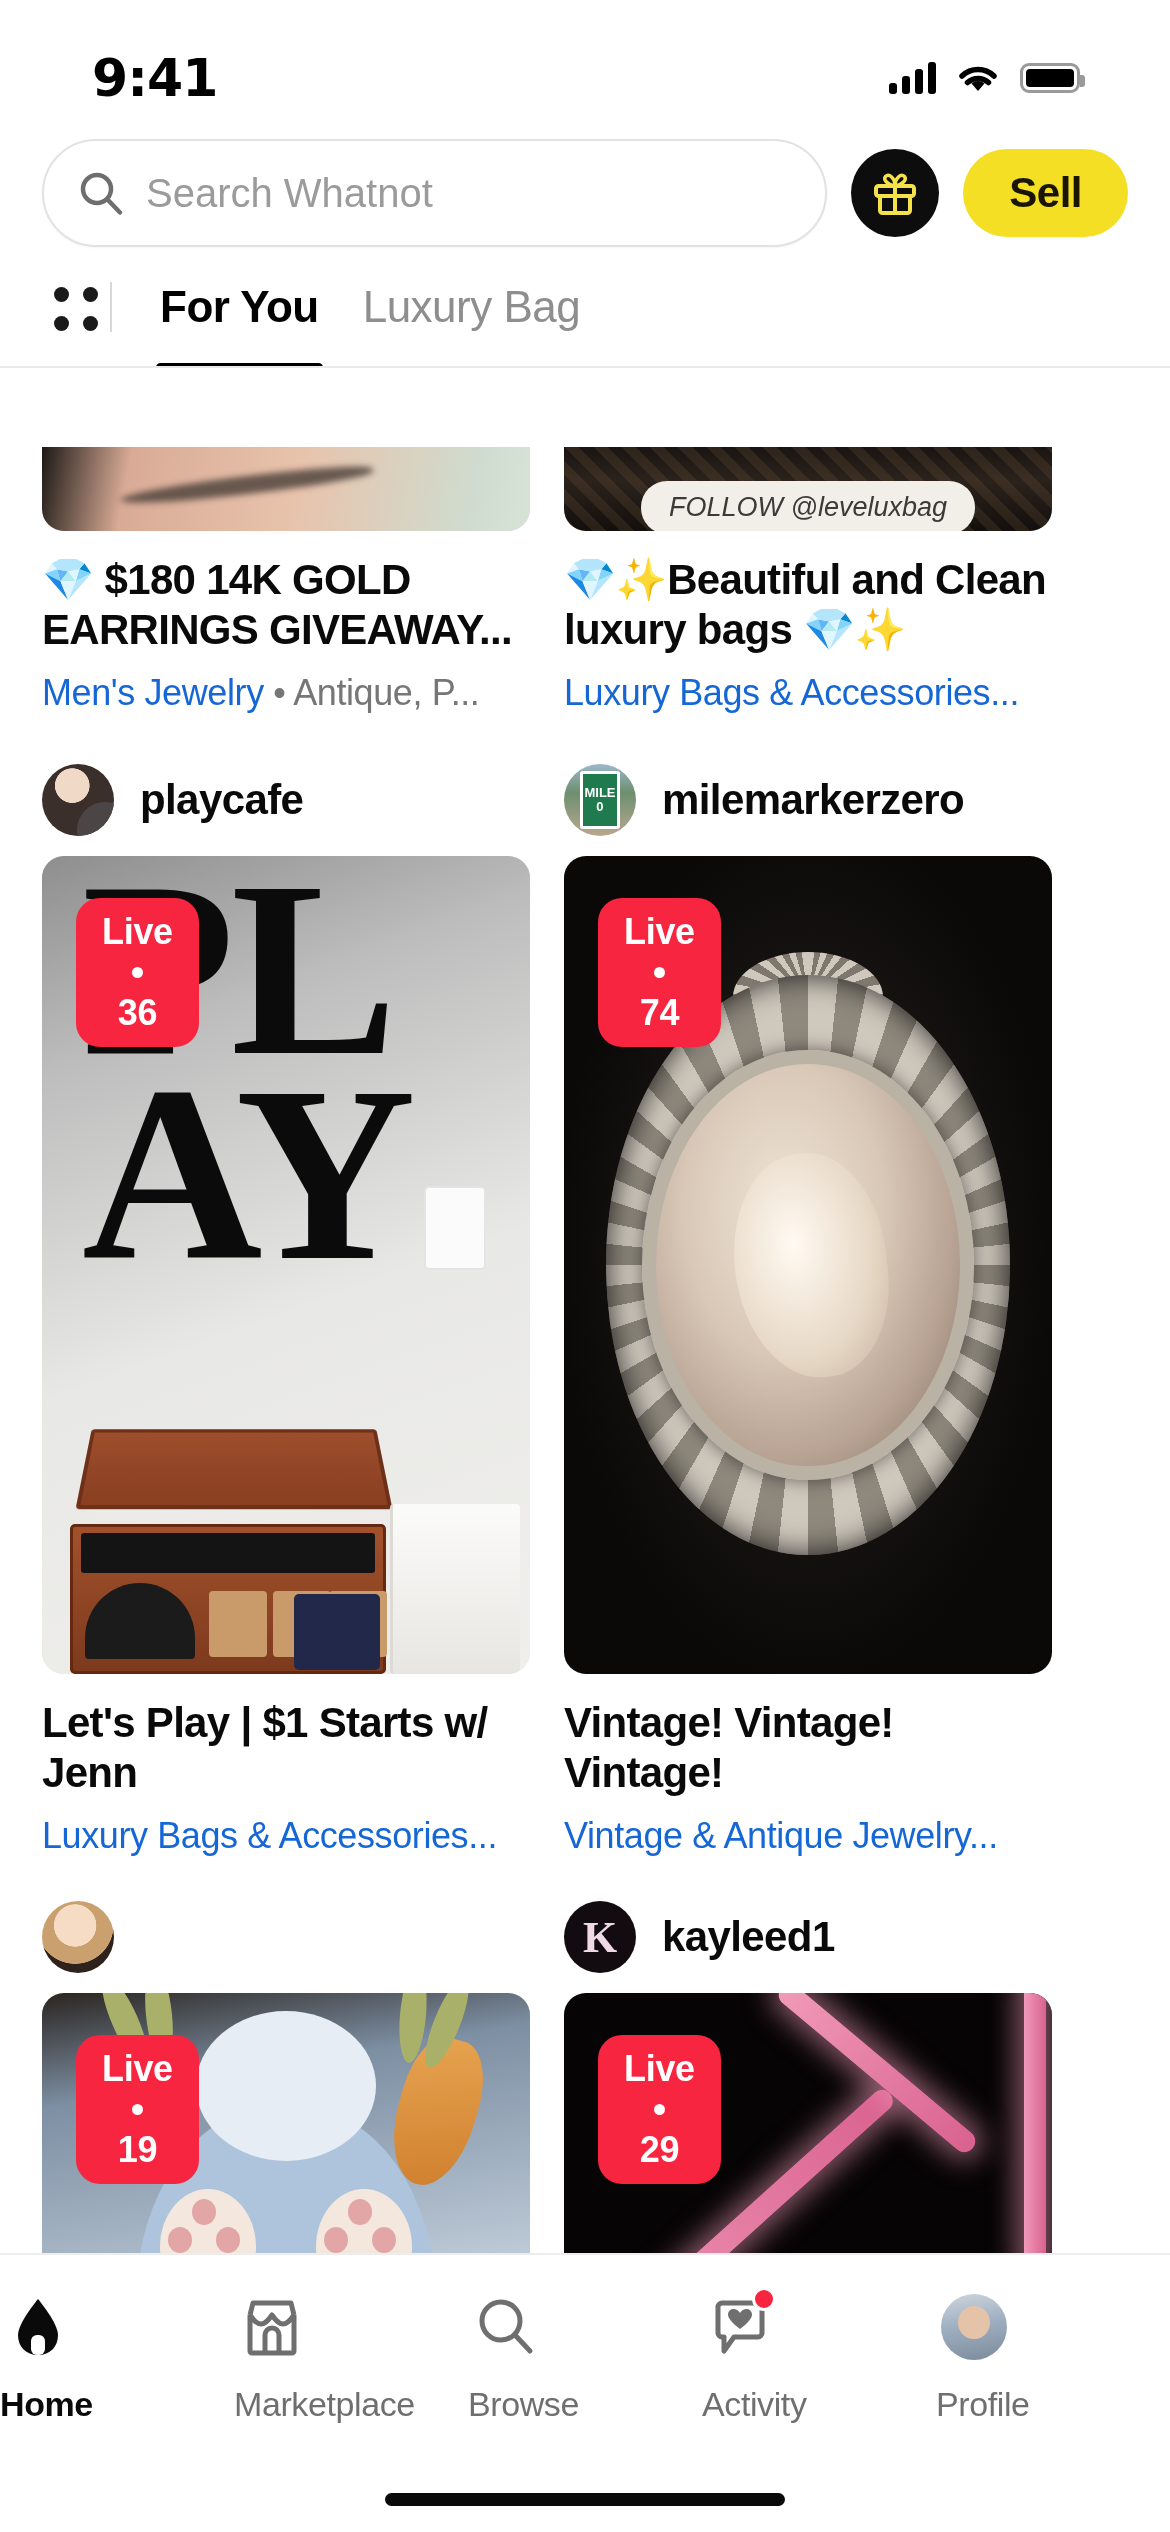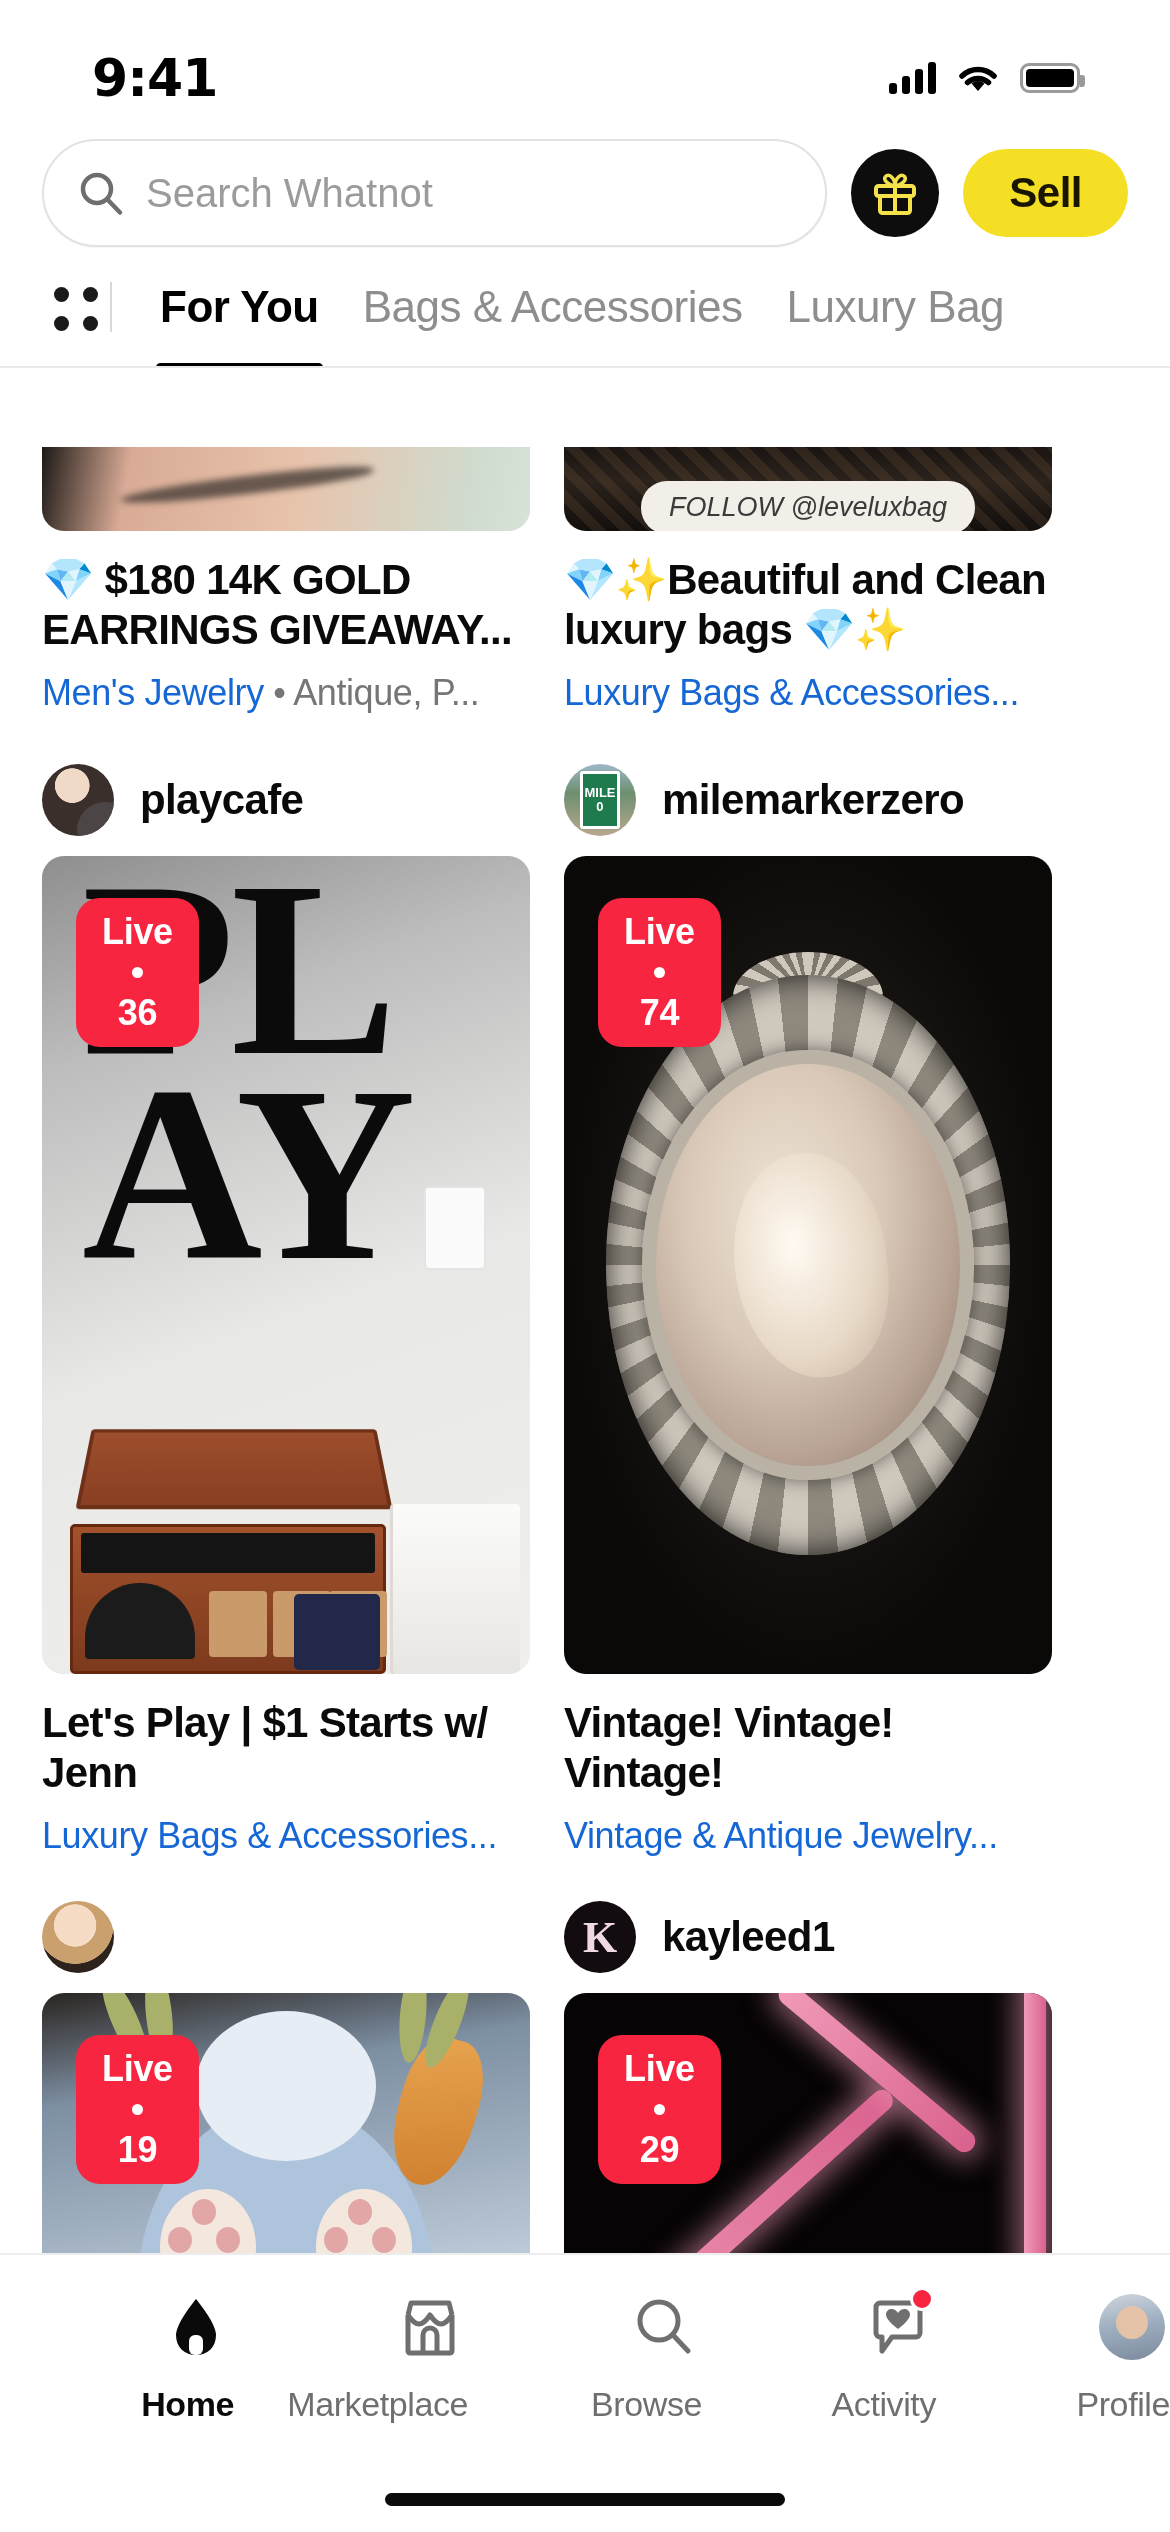--- a/index.html
+++ b/index.html
@@ -280,21 +280,21 @@
     content:"";position:absolute;left:26%;top:18%;width:48%;height:50%;
     background:#e4c3a8;border-radius:50%;
   }
 
   
   .tabbar{
     position:absolute;left:0;right:0;bottom:0;height:279px;
     background:#fff;border-top:2px solid #ededed;
     display:flex;align-items:flex-start;padding-top:34px;
   }
-  .tabitem{flex:1;display:flex;flex-direction:column;align-items:flex-end;gap:20px;}
+  .tabitem{flex:1;display:flex;flex-direction:column;align-items:flex-start;gap:20px;}
   .tabicon{width:76px;height:76px;position:relative;display:flex;align-items:center;justify-content:center;}
   .tablabel{font-size:34px;color:#6f6f6f;letter-spacing:-.4px;}
   .tabitem.active .tablabel{color:#0a0a0a;font-weight:700;}
   .badge-dot{
     position:absolute;top:-2px;right:2px;width:24px;height:24px;border-radius:50%;
     background:#F7253F;border:3px solid #fff;
   }
   .tab-avatar{width:66px;height:66px;border-radius:50%;overflow:hidden;position:relative;}
   .home-indicator{
     position:absolute;bottom:26px;left:50%;transform:translateX(-50%);
@@ -351,21 +351,20 @@
 <div class="tabs-wrap">
   <div class="grid-icon">
       <i></i>
       <i></i>
       <i></i>
       <i></i>
     </div>
   <div class="tab-sep"></div>
   <div class="tabs">
     <div class="tab active">For You</div>
-    <div class="tab">Bags &amp; Accessories</div>
     <div class="tab">Luxury Bag</div>
   </div>
 </div>
 <div class="tabs-divider"></div>
 
 <div class="feed">
 
   <div class="row">
     <div class="col">
       <div class="thumb partial">

